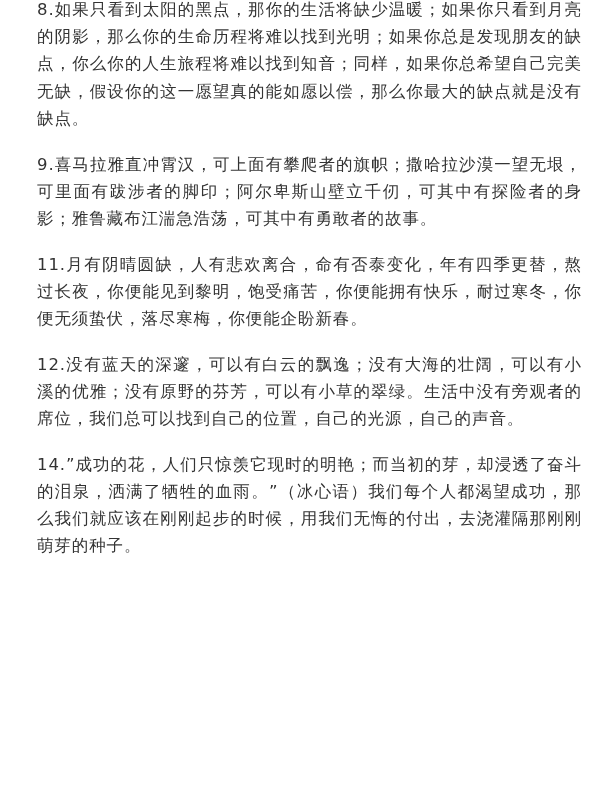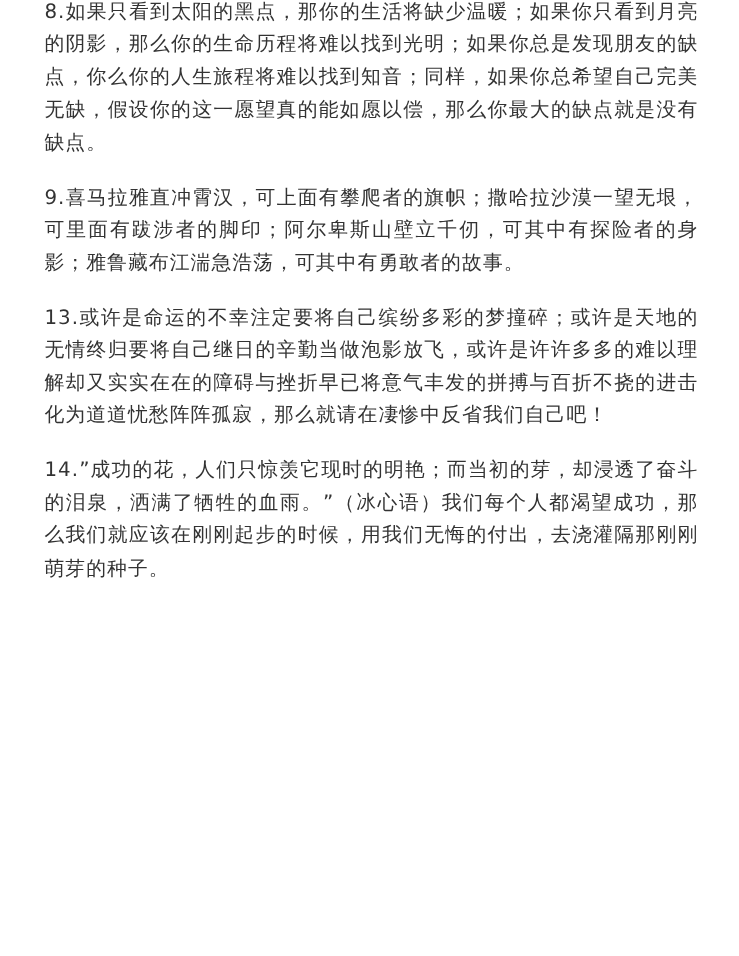--- a/index.html
+++ b/index.html
@@ -29,16 +29,17 @@
     text-align: justify;
     word-break: break-all;
   }
 </style>
 </head>
 <body>
 
 <div class="article">
   <p class="para">8.如果只看到太阳的黑点，那你的生活将缺少温暖；如果你只看到月亮的阴影，那么你的生命历程将难以找到光明；如果你总是发现朋友的缺点，你么你的人生旅程将难以找到知音；同样，如果你总希望自己完美无缺，假设你的这一愿望真的能如愿以偿，那么你最大的缺点就是没有缺点。</p>
   <p class="para">9.喜马拉雅直冲霄汉，可上面有攀爬者的旗帜；撒哈拉沙漠一望无垠，可里面有跋涉者的脚印；阿尔卑斯山壁立千仞，可其中有探险者的身影；雅鲁藏布江湍急浩荡，可其中有勇敢者的故事。</p>
-  <p class="para">13.或许是命运的不幸注定要将自己缤纷多彩的梦撞碎；或许是天地的无情终归要将自己继日的辛勤当做泡影放飞，或许是许许多多的难以理解却又实实在在的障碍与挫折早已将意气丰发的拼搏与百折不挠的进击化为道道忧愁阵阵孤寂，那么就请在凄惨中反省我们自己吧！</p>
+  <p class="para">11.月有阴晴圆缺，人有悲欢离合，命有否泰变化，年有四季更替，熬过长夜，你便能见到黎明，饱受痛苦，你便能拥有快乐，耐过寒冬，你便无须蛰伏，落尽寒梅，你便能企盼新春。</p>
+  <p class="para">12.没有蓝天的深邃，可以有白云的飘逸；没有大海的壮阔，可以有小溪的优雅；没有原野的芬芳，可以有小草的翠绿。生活中没有旁观者的席位，我们总可以找到自己的位置，自己的光源，自己的声音。</p>
   <p class="para">14.”成功的花，人们只惊羡它现时的明艳；而当初的芽，却浸透了奋斗的泪泉，洒满了牺牲的血雨。”（冰心语）我们每个人都渴望成功，那么我们就应该在刚刚起步的时候，用我们无悔的付出，去浇灌隔那刚刚萌芽的种子。</p>
 
 </div>
 
 </body></html>

